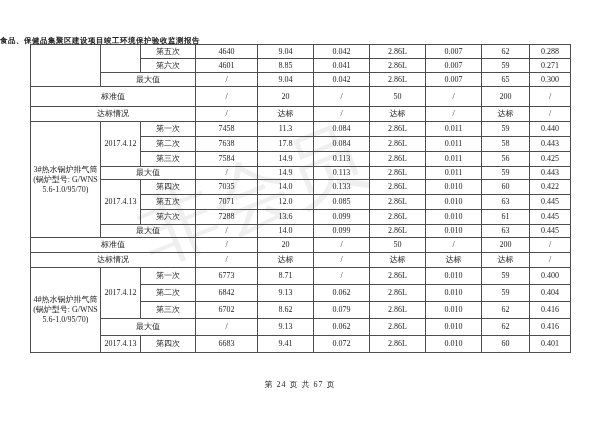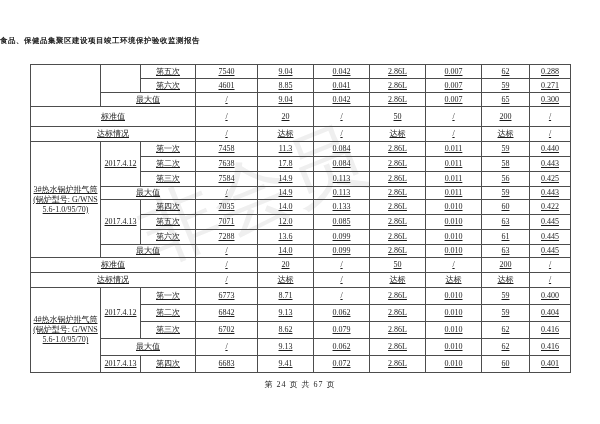--- a/index.html
+++ b/index.html
@@ -5,22 +5,22 @@
   html,body{margin:0;padding:0;}
   body{
     width:600px;height:424px;background:#ffffff;position:relative;overflow:hidden;
     font-family:"Liberation Serif","DejaVu Serif",serif;color:#1c1c1c;
   }
   .page-title{
     position:absolute;top:36px;left:0;width:600px;text-align:left;
     font-size:7.5px;font-weight:bold;color:#222;letter-spacing:0.5px;
   }
   table.mon{
-    position:absolute;left:30px;top:64px;width:540px;
-    border-collapse:collapse;table-layout:fixed;text-decoration:underline;
+    position:absolute;left:30px;top:44px;width:540px;
+    border-collapse:collapse;table-layout:fixed;
   }
   table.mon td{
     border:1px solid #4d4d4d;text-align:center;vertical-align:middle;
     font-size:8px;line-height:1.25;padding:0 1px;overflow:hidden;
     word-break:break-all;
   }
   td.lab{font-size:8px;}
   tr.h13{height:13px}tr.h14{height:14px}tr.h15{height:15px}
   tr.h17{height:17px}tr.h20{height:20px}
   .watermark{
@@ -52,21 +52,21 @@
     <col style="width:56px">
       <col style="width:56px">
       <col style="width:48px">
     <col style="width:41px">
   </colgroup>
   <tbody>
     <tr class="h14">
       <td class="lab" rowspan="3"></td>
       <td rowspan="2"></td>
       <td>第五次</td>
-      <td>7540</td>
+      <td>4640</td>
       <td>9.04</td>
       <td>0.042</td>
       <td>2.86L</td>
       <td>0.007</td>
       <td>62</td>
       <td>0.288</td>
     </tr>
     <tr class="h14">
       <td>第六次</td>
       <td>4601</td>

